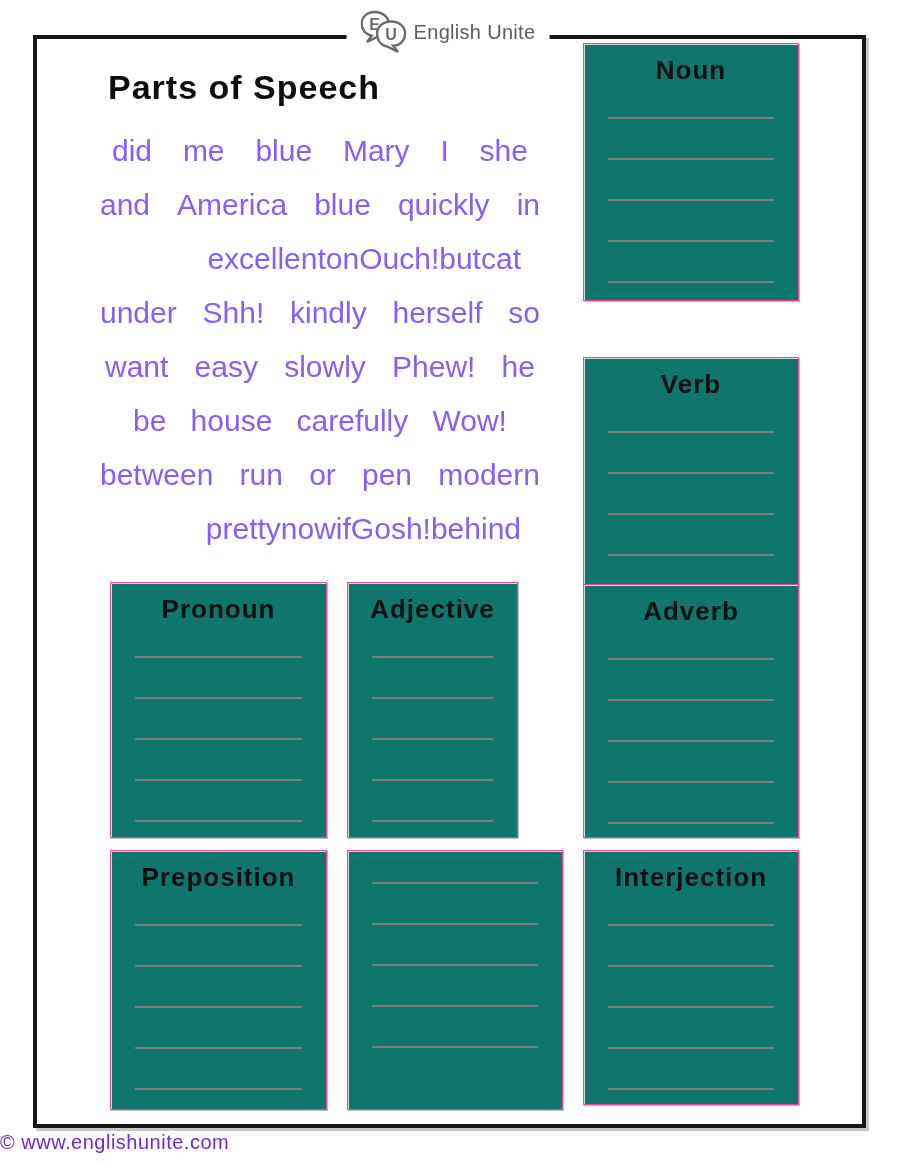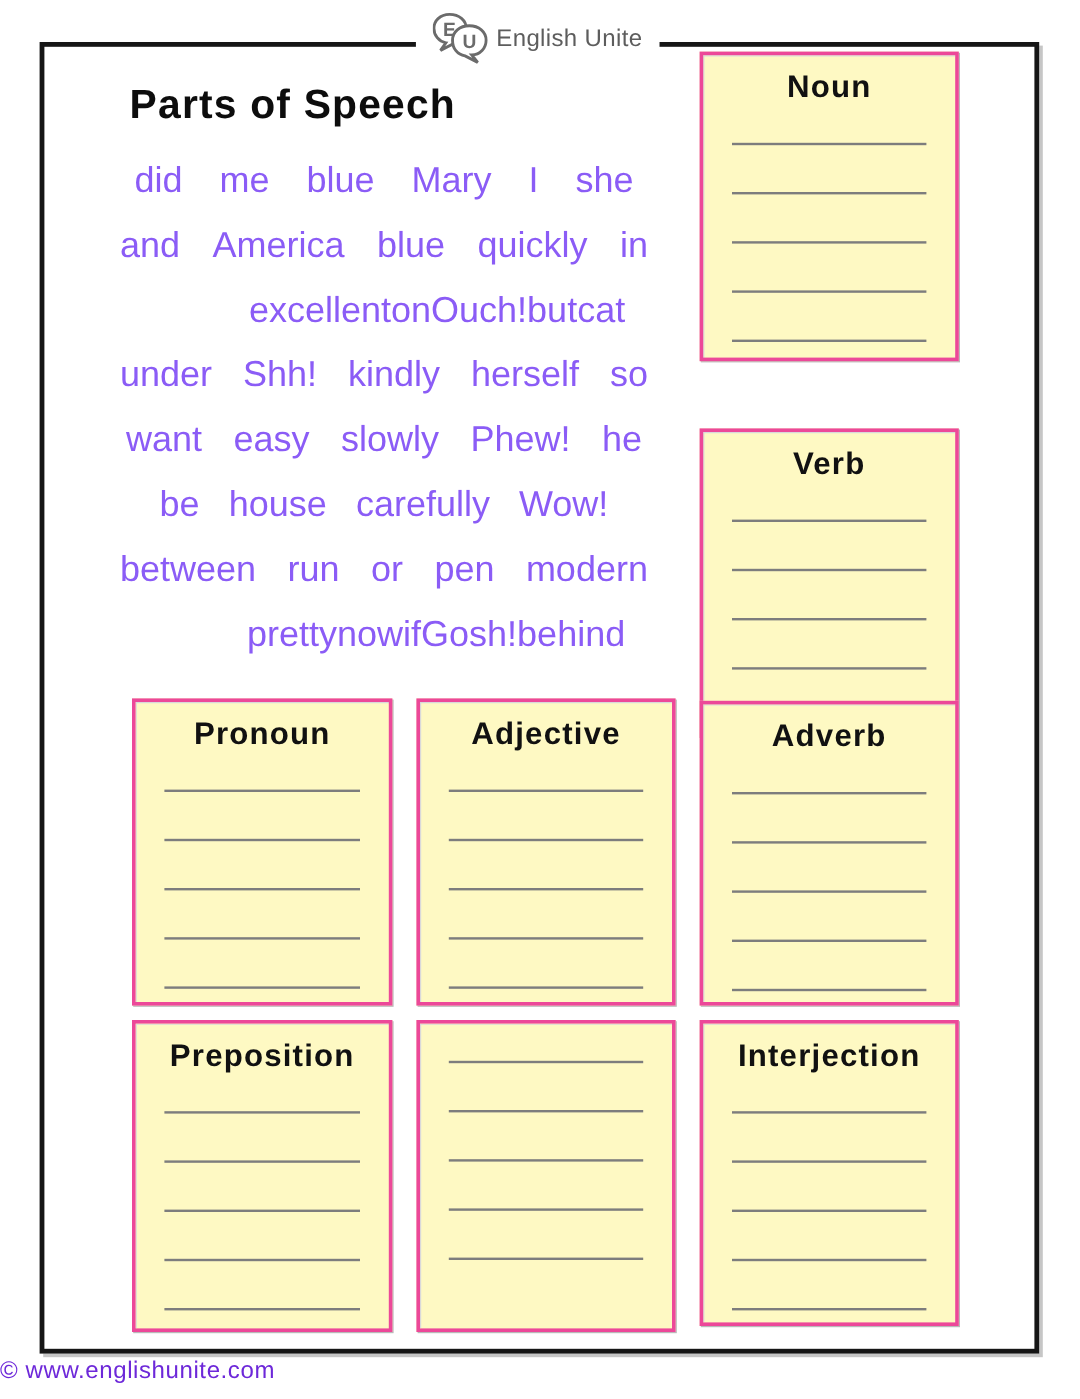--- a/index.html
+++ b/index.html
@@ -30,22 +30,22 @@
   .wb-row {
     display:flex; justify-content:space-between; align-items:center;
     height:54px; font-size:30px; color:#8b5cf6;
   }
   .pad-a { padding:0 12px; }
   .pad-b { padding:0 19px;justify-content:flex-end; }
   .pad-c { padding:0 5px; }
   .pad-d { padding:0 33px; }
 
   .pos-box {
-    position:absolute; background:#fef9c3;
-    border:3px solid #ec4899;
+    position:absolute; background:#0f766e;
+    border:1px solid #ec4899;
     box-shadow:1px 1px 0 #b9b9b9, inset 1px 1px 0 #d9d9d9;
   }
   .box-title {
     margin-top:11px; text-align:center;
     font-size:26px; font-weight:bold; color:#111; letter-spacing:1px;
   }
   .lines { padding:0 24px; margin-top:2px; }
   .blank-line { height:41px; border-bottom:2px solid #7d7d7d; }
   .blank-line:first-child { height:31px; }
 
@@ -158,21 +158,21 @@
   <div class="box-title">Pronoun</div>
   <div class="lines">
       <div class="blank-line"></div>
       <div class="blank-line"></div>
       <div class="blank-line"></div>
       <div class="blank-line"></div>
       <div class="blank-line"></div>
     </div>
 </div>
 
-<div class="pos-box" style="left:347px; top:582px; width:216px; height:256px;">
+<div class="pos-box" style="left:347px; top:582px; width:171px; height:256px;">
   <div class="box-title">Adjective</div>
   <div class="lines">
       <div class="blank-line"></div>
       <div class="blank-line"></div>
       <div class="blank-line"></div>
       <div class="blank-line"></div>
       <div class="blank-line"></div>
     </div>
 </div>
 

